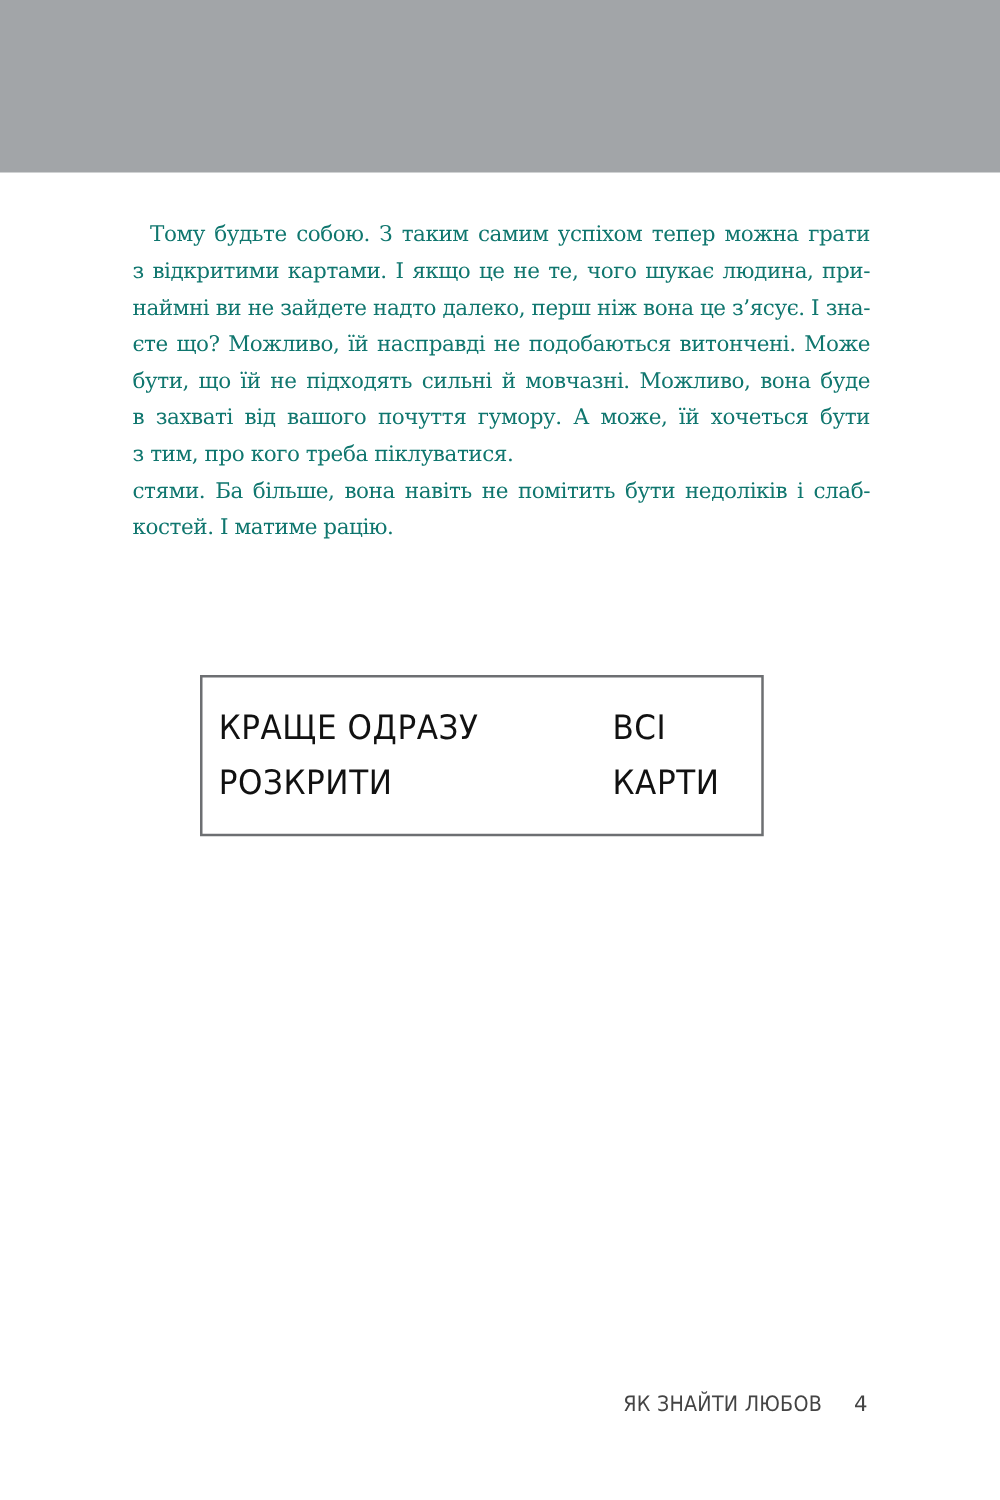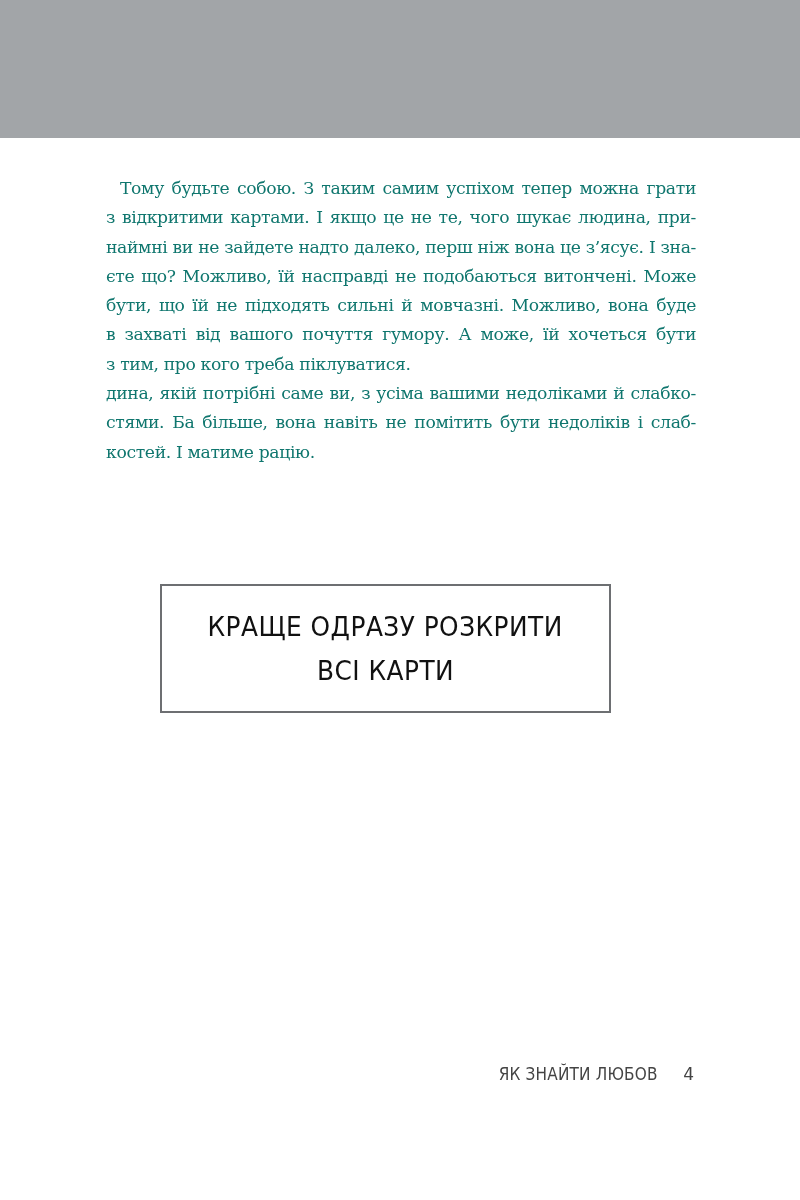--- a/index.html
+++ b/index.html
@@ -16,49 +16,48 @@
       position: absolute; left: 106px; top: 174px; width: 590px;
       font-family: "DejaVu Serif", serif; font-size: 17.2px; line-height: 29.3px;
       color: #0f766e; text-align: justify; letter-spacing: -0.35px;
     }
     .body-text .line { display: block; white-space: nowrap; text-align: justify; text-align-last: justify; }
     .body-text .line.last { text-align-last: left; }
     .body-text .line.indent { padding-left: 14px; }
     .quote-box {
       position: absolute; left: 160px; top: 540px; width: 451px; height: 129px;
       border: 2px solid #6d6f72; box-sizing: border-box;
-      display: flex; flex-direction: column; align-items: center; justify-content: center; margin-top: 44px;
+      display: flex; flex-direction: row; align-items: center; justify-content: center;
     }
     .quote-line {
       font-family: "DejaVu Sans", sans-serif; font-size: 27px; line-height: 44px;
       color: #111; letter-spacing: 0.5px; font-weight: normal;
       transform: scaleX(0.92);
     }
     .footer {
-      position: absolute; top: 1064px; right: 106px;
+      position: absolute; top: 1114px; right: 106px;
       display: flex; align-items: baseline;
       font-family: "DejaVu Sans", sans-serif; color: #444;
     }
     .footer .book-title { font-size: 17px; letter-spacing: 0.2px; transform: scaleX(0.9); transform-origin: right; }
     .footer .page-number { font-size: 17px; margin-left: 26px; }
   </style>
 </head>
 <body>
 
 <div class="header-band"></div>
 
 <div class="body-text">
   <span class="line indent">Тому будьте собою. З таким самим успіхом тепер можна грати</span>
   <span class="line">з відкритими картами. І якщо це не те, чого шукає людина, при-</span>
   <span class="line">наймні ви не зайдете надто далеко, перш ніж вона це з’ясує. І зна-</span>
   <span class="line">єте що? Можливо, їй насправді не подобаються витончені. Може</span>
   <span class="line">бути, що їй не підходять сильні й мовчазні. Можливо, вона буде</span>
   <span class="line">в захваті від вашого почуття гумору. А може, їй хочеться бути</span>
   <span class="line last">з тим, про кого треба піклуватися.</span>
-  <span class="line">дина, якій потрібні саме ви, з усіма вашими недоліками й слабко-</span>
   <span class="line">стями. Ба більше, вона навіть не помітить бути недоліків і слаб-</span>
   <span class="line last">костей. І матиме рацію.</span>
 </div>
 
 <div class="quote-box">
   <div class="quote-line">КРАЩЕ ОДРАЗУ РОЗКРИТИ</div>
   <div class="quote-line">ВСІ КАРТИ</div>
 </div>
 
 <div class="footer">

